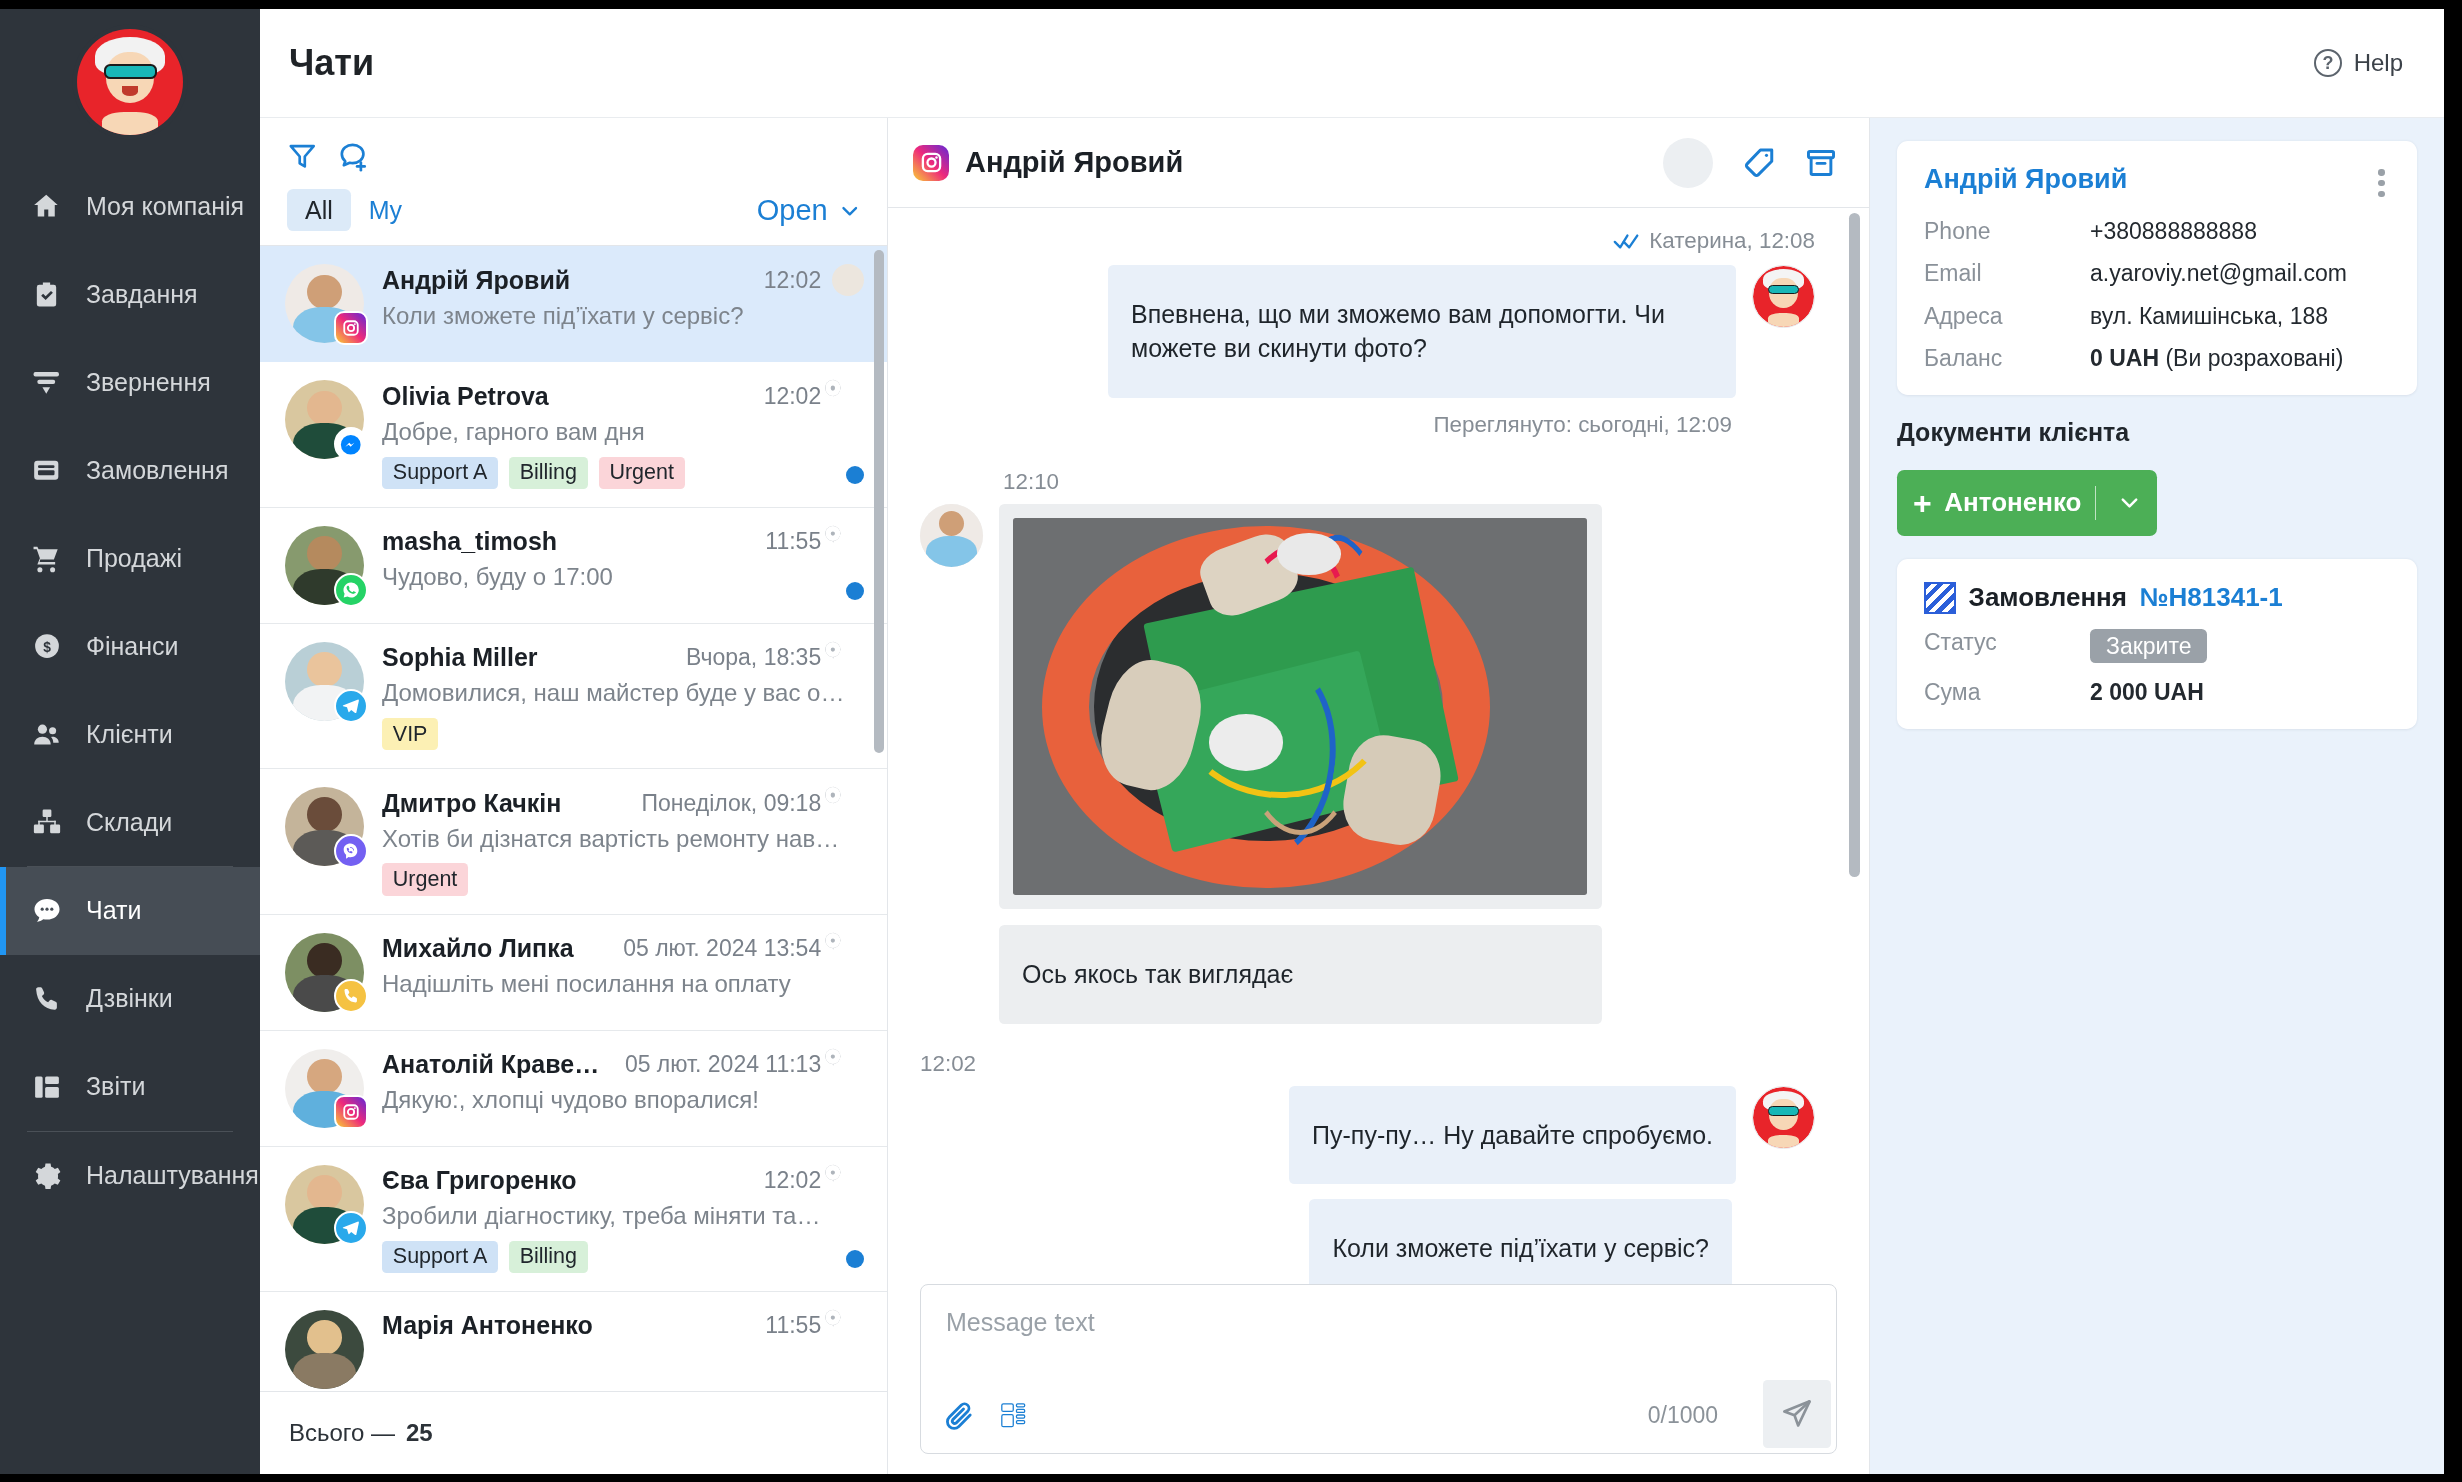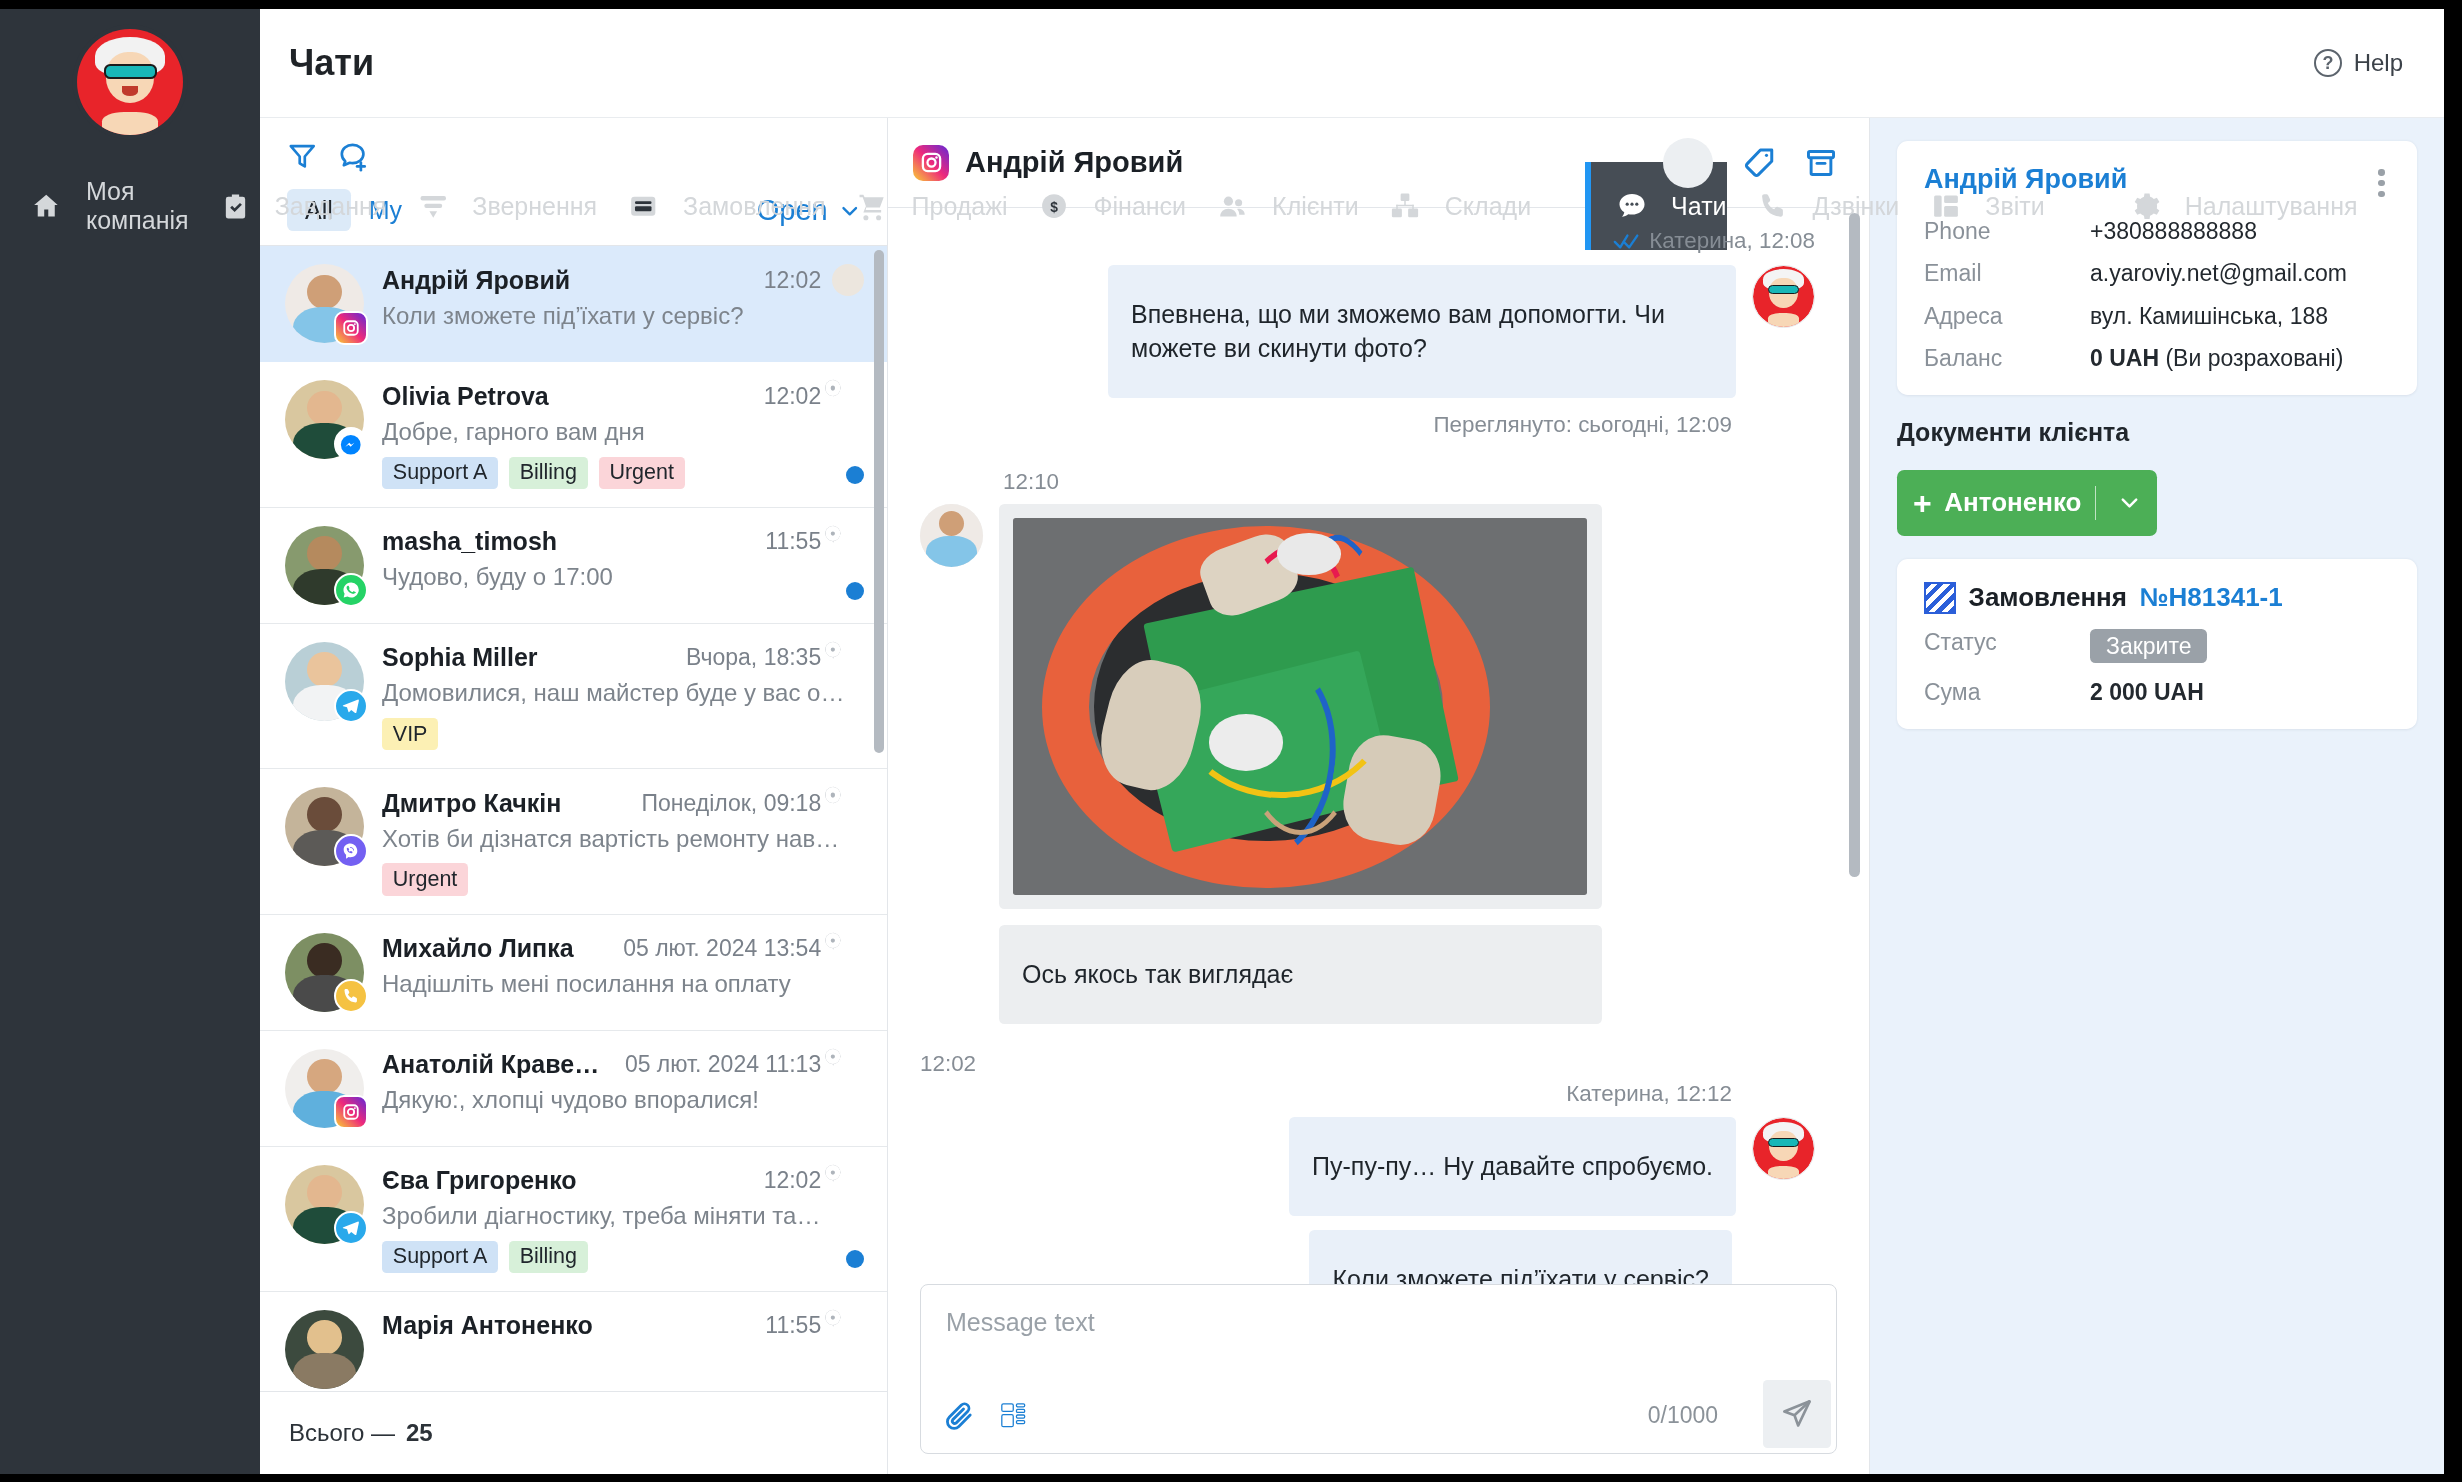--- a/index.html
+++ b/index.html
@@ -48,21 +48,21 @@
   }
   .logo .mouth {
     position: absolute; left: 42%; top: 54%; width: 16%; height: 9%;
     background: #c0392b; border-radius: 0 0 60% 60%;
   }
   .logo .body {
     position: absolute; left: 24%; bottom: 0; width: 52%; height: 22%;
     background: #f7d7b6; border-radius: 40% 40% 0 0;
   }
 
-  .nav { display: flex; }
+  .nav { display: flex; flex-direction: column; }
   .nav-item {
     display: flex; align-items: center;
     height: 88px;
     padding-left: 27px;
     color: #d4d7da;
     font-size: 25px;
     cursor: pointer;
     position: relative;
   }
   .nav-item .ico {
@@ -908,23 +908,20 @@
                     <div class="wire w5"></div>
                   <div class="blob1"></div>
                     <div class="blob2"></div>
                 </div>
               </div>
               <div class="bub in" style="margin-top:16px;">Ось якось так виглядає</div>
             </div>
           </div>
 
           <div class="meta-l" style="margin-top:27px;">12:02</div>
-          <div class="meta-r" style="margin-right:83px;margin-top:-5.4px;">
-            <span>Катерина, 12:12</span>
-          </div>
           <div class="row out">
             <div class="bub out">Пу-пу-пу… Ну давайте спробуємо.</div>
             <div class="m-av ring">
               <div class="logo-mini">
                   <div class="h"></div>
                   <div class="f"></div>
                   <div class="g"></div>
                   <div class="b"></div>
                 </div>
             </div>

